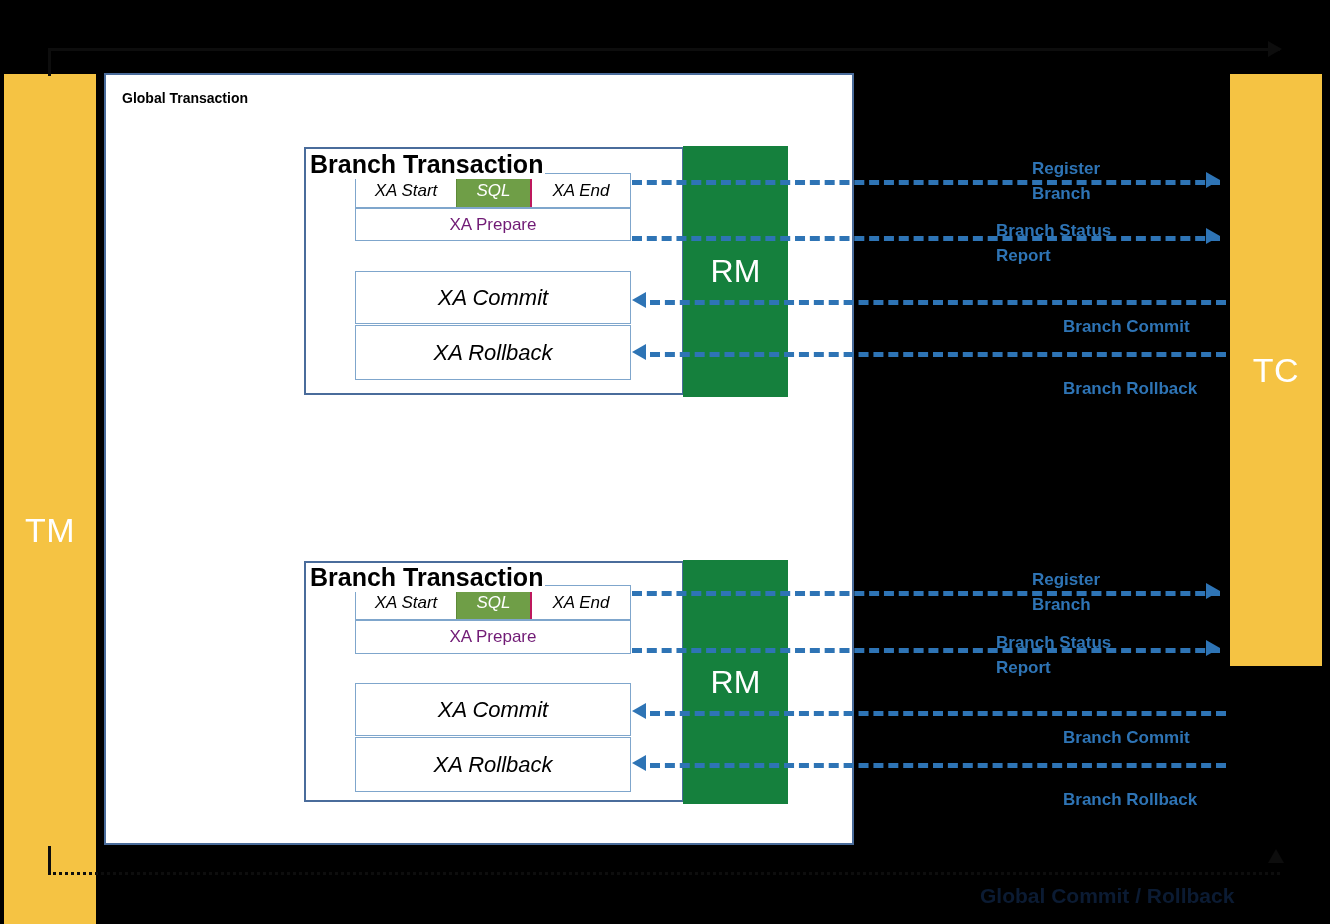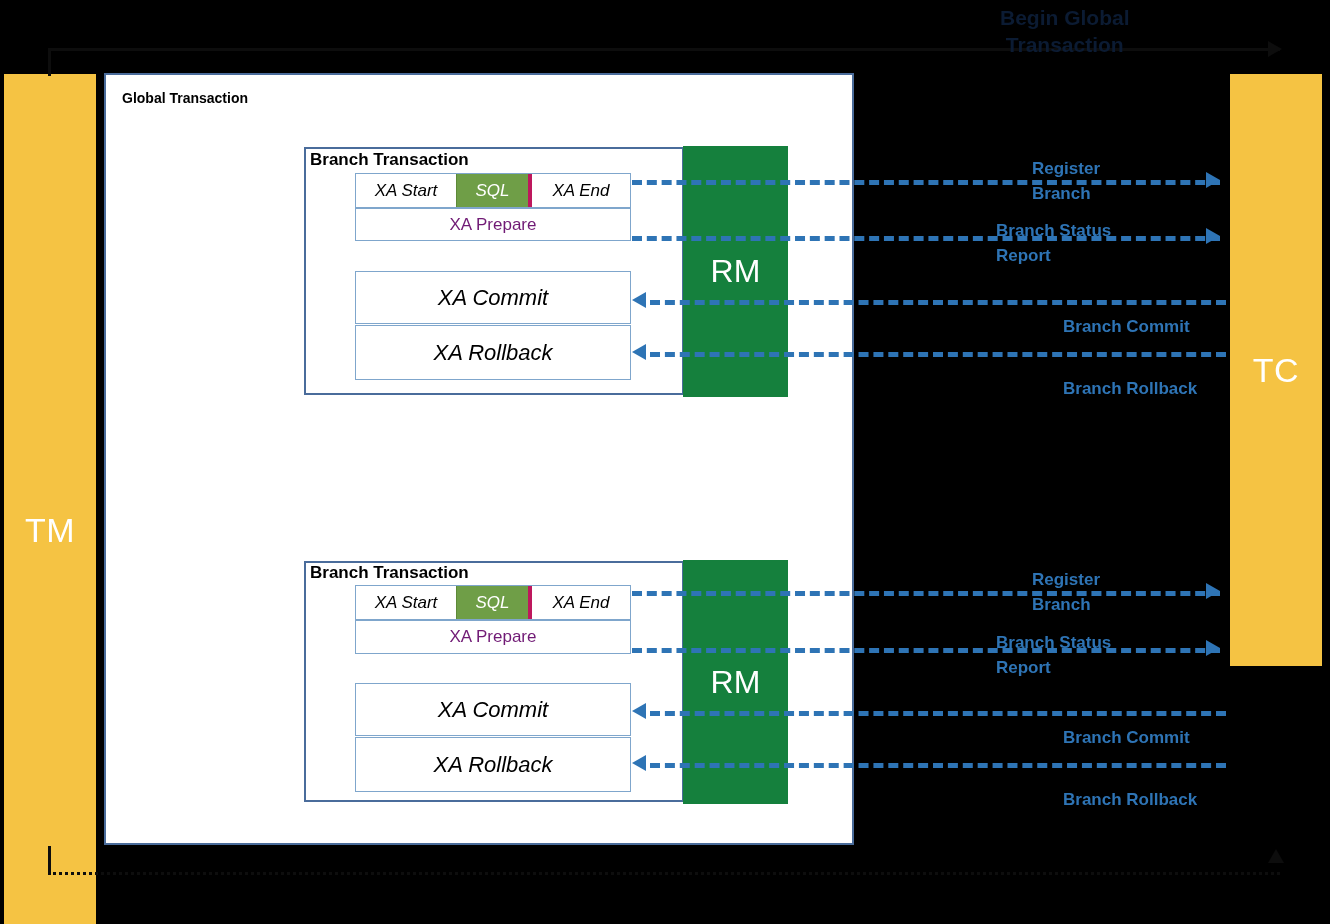--- a/index.html
+++ b/index.html
@@ -43,21 +43,21 @@
     width:380px;
     border:2px solid #4A6C9B;
     background:#FFFFFF;
     box-sizing:border-box;
   }
   #branch-transaction-1{left:304px;top:147px;height:248px;}
   #branch-transaction-2{left:304px;top:561px;height:241px;}
 
   .branch-title{
     position:absolute;left:4px;top:2px;
-    font-size:17px;font-weight:bold;color:#000;
+    font-size:25px;font-weight:bold;color:#000;
     background:#FFFFFF;padding:0 2px;white-space:nowrap;
     z-index:4;
     text-align:center;
   }
 
   
   .op-row{
     position:absolute;
     display:flex;
     border:1px solid #7FA6CC;
@@ -65,21 +65,21 @@
     background:#FFFFFF;
   }
   .op-cell{
     display:flex;align-items:center;justify-content:center;
     font-size:17px;font-style:italic;color:#000;
     box-sizing:border-box;
     background:#FFFFFF;
   }
   .op-cell.sql{
     background:#6F9E47;color:#FFFFFF;
-    border-left:1px solid #5d8a38;border-right:4px solid #be185d;text-align:center;
+    border-left:1px solid #5d8a38;border-right:2px solid #be185d;text-align:center;
   }
   .op-single{
     position:absolute;
     border:1px solid #7FA6CC;
     box-sizing:border-box;
     background:#FFFFFF;
     display:flex;align-items:center;justify-content:center;
     font-size:17px;color:#701a75;
   }
   .op-big{
@@ -170,26 +170,25 @@
   <div class="participant" id="tm-column">
     <span>TM</span>
   </div>
   <div class="participant" id="tc-column">
     <span>TC</span>
   </div>
 
   <div class="stub-vert" style="left:48px;top:48px;height:28px;"></div>
   <div id="global-begin-line"></div>
   <div id="global-begin-arrow"></div>
-  <div id="global-begin-label">Begin Global
-Transaction</div>
 
   <div class="stub-vert" style="left:48px;top:846px;height:28px;"></div>
   <div id="global-end-line"></div>
   <div id="global-end-arrow"></div>
+  <div id="global-end-label">Global Commit / Rollback</div>
 
   <div id="global-transaction">
     <div id="global-transaction-label">Global
 Transaction</div>
   </div>
 
   <div class="branch-transaction" id="branch-transaction-1"></div>
   <div class="branch-title" style="left:308px;top:150px;">Branch Transaction</div>
 
   <div class="op-row" style="left:355px;top:173px;width:276px;height:35px;">

